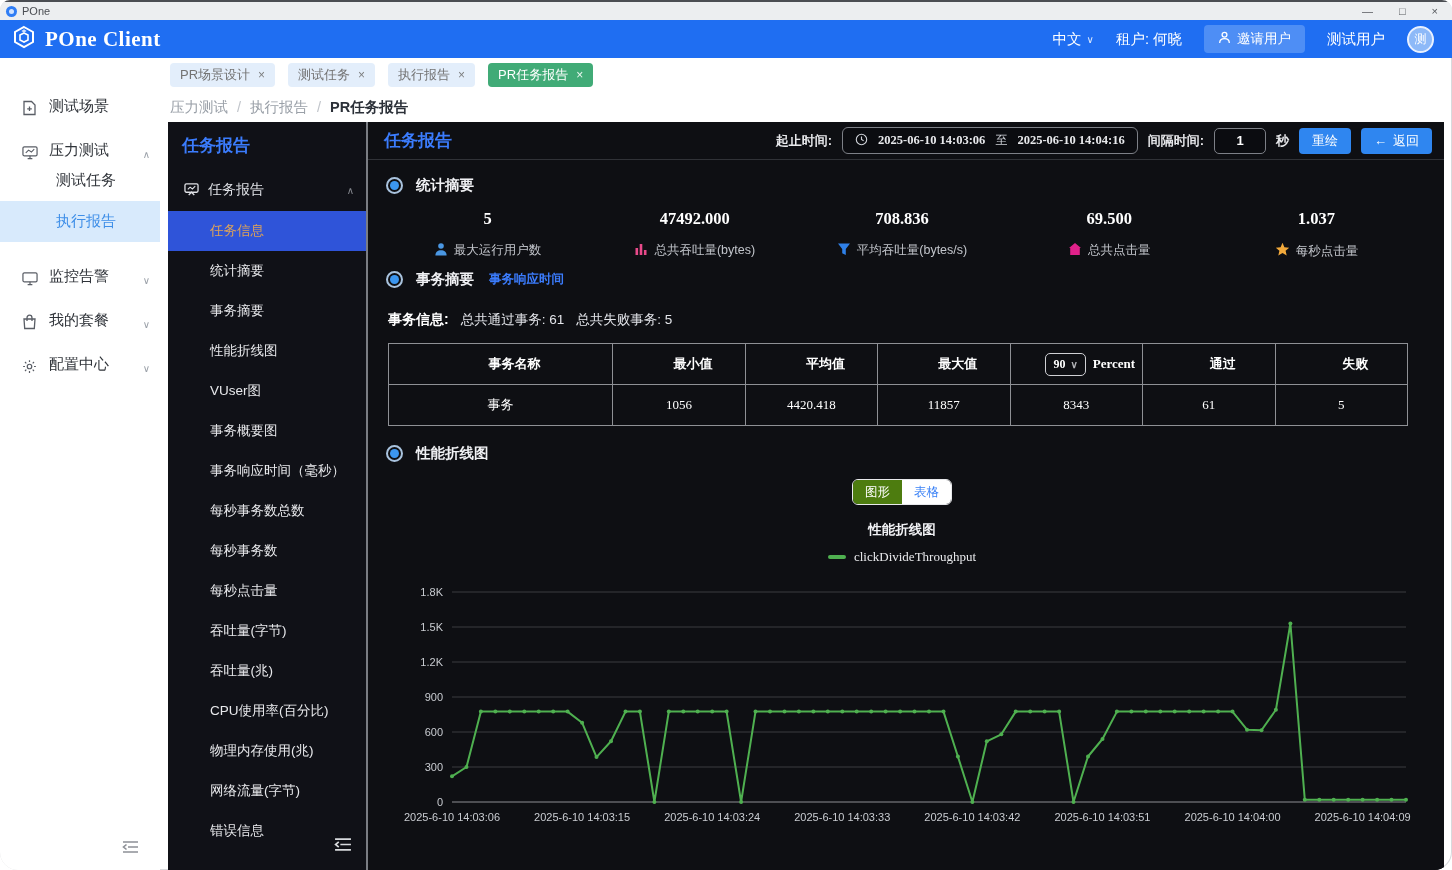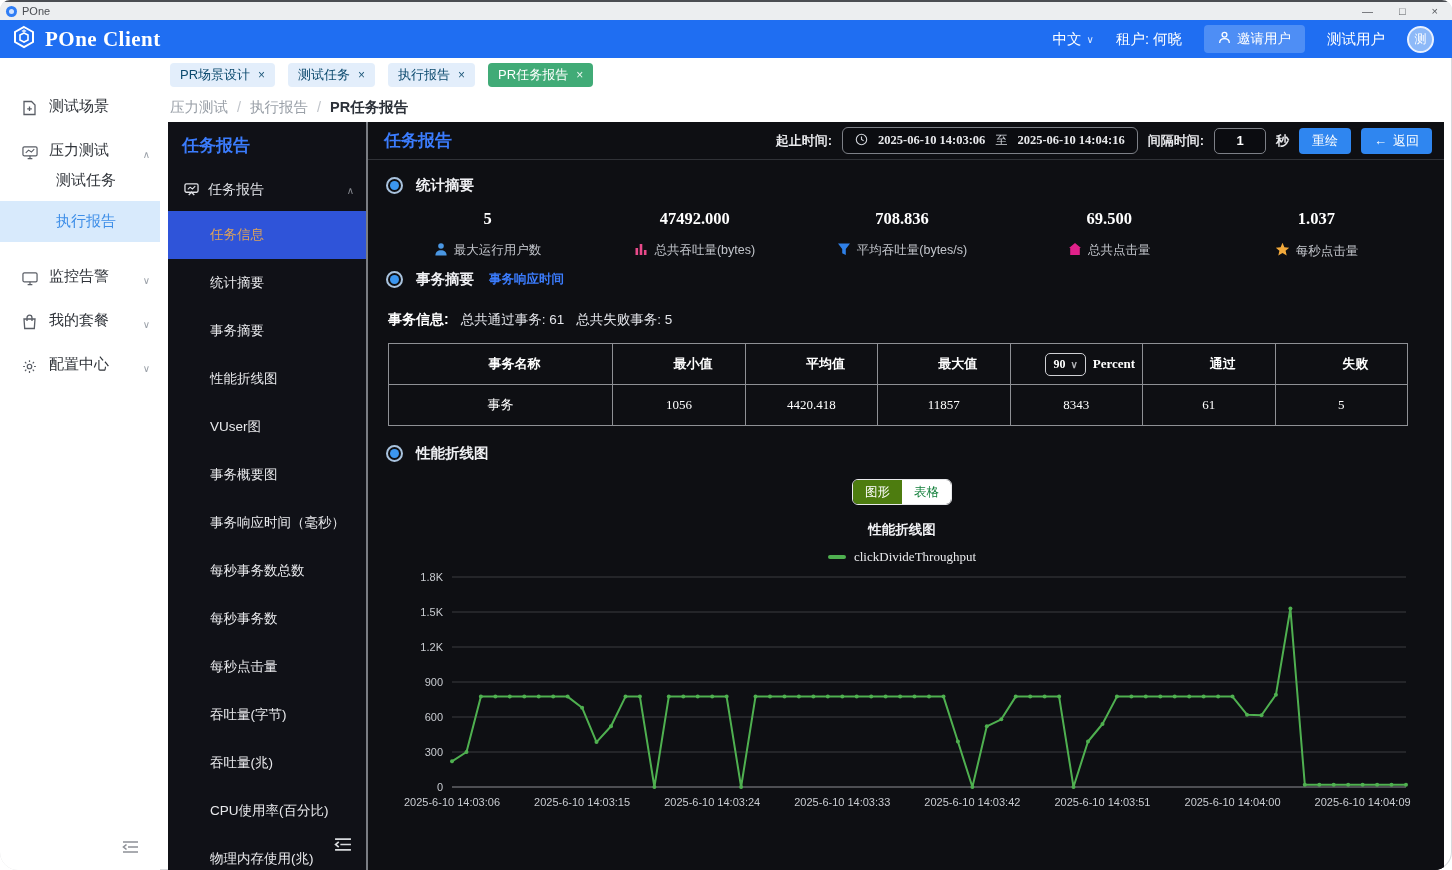--- a/index.html
+++ b/index.html
@@ -32,37 +32,37 @@
   .side-item { height:44px; display:flex; align-items:flex-end; gap:10px; padding:0 10px 0 22px; font-size:15px;
                color:#2f3339; cursor:pointer; }
   .side-item .sicon { width:17px; display:flex; color:#5a5e66; }
   .side-item .schev { margin-left:auto; color:#9aa0a8; font-size:10px; }
   .side-sub { height:41px; display:flex; align-items:center; padding-left:56px; font-size:15px; color:#2f3339; cursor:pointer; }
   .side-sub.sel { background:#d8eafc; color:#3f8fe8; }
   .foldbtn { position:absolute; bottom:12px; left:122px; cursor:pointer; color:#8d9097; }
   
   .main { flex:1; display:flex; flex-direction:column; min-width:0; }
   .tabbar { height:34px; display:flex; align-items:center; gap:13px; padding:0 0 0 10px; flex:none; }
-  .tab { background:#e3eefb; color:#0c4a6e; border-radius:4px; height:24px; display:flex; align-items:center; gap:8px;
+  .tab { background:#e3eefb; color:#737373; border-radius:4px; height:24px; display:flex; align-items:center; gap:8px;
          padding:0 10px; font-size:13px; cursor:pointer; }
   .tab .x { font-size:12px; opacity:.9; cursor:pointer; }
   .tab.active { background:#41ab77; color:#fff; }
   .breadcrumb { height:30px; display:flex; align-items:center; gap:9px; padding-left:10px; font-size:14.5px;
                 color:#9aa0a8; flex:none; }
   .breadcrumb .crumb { cursor:pointer; }
   .breadcrumb .sep { color:#c0c4ca; }
   .breadcrumb .crumb.last { color:#2b3038; font-weight:bold; cursor:default; }
   
   .report-panel { flex:1; display:flex; margin:0 8px 0 8px; min-height:0; background:#0e0f13; }
   .report-nav { width:200px; flex:none; background:#101117; border-right:2px solid #7a7d83; position:relative;
                 overflow:hidden; }
   .report-nav-title { color:#3b7cfd; font-weight:bold; font-size:17px; padding:12px 0 14px 14px; }
   .report-group { display:flex; align-items:center; gap:9px; color:#dfe1e6; font-size:14px; padding:10px 12px 12px 16px; cursor:pointer; }
   .report-group .chev { margin-left:auto; color:#9a9da4; }
-  .rn-item { height:48px; display:flex; align-items:center; padding-left:42px; font-size:13.5px; color:#e8e9ec; cursor:pointer; }
+  .rn-item { height:40px; display:flex; align-items:center; padding-left:42px; font-size:13.5px; color:#e8e9ec; cursor:pointer; }
   .rn-item.sel { background:#2f54d9; color:#dfa358; }
   .report-fold { position:absolute; bottom:14px; right:14px; color:#d8dade; cursor:pointer; }
   
   .report-content { flex:1; display:flex; flex-direction:column; min-width:0; background:#0e0f13; }
   .toolbar { height:38px; flex:none; display:flex; align-items:center; border-bottom:1px solid #303237;
              padding:0 12px 0 16px; gap:10px; }
   .toolbar-title { color:#3b7cfd; font-weight:bold; font-size:17px; margin-right:auto; }
   .tl-label { color:#e8e9ec; font-size:13px; font-weight:bold; }
   .range-box { display:flex; align-items:center; gap:10px; background:#0b0c10; border:1px solid #7d8087;
                border-radius:6px; height:27px; padding:0 12px; cursor:pointer; }
@@ -91,24 +91,24 @@
   table.tx th, table.tx td { border:1px solid #8e9095; height:41px; text-align:center; color:#fff; font-size:13px; }
   table.tx th { font-weight:bold;padding-left:28px; }
   table.tx td.num, table.tx th { font-family:"Liberation Serif",serif; }
   .pct-box { display:inline-flex; align-items:center; gap:5px; border:1px solid #cfd0d4; border-radius:5px;
              padding:3px 7px; margin-right:7px; cursor:pointer; }
   .pct-box .pv { font-size:12px; font-weight:bold; color:#fff; }
   .pct-box .chev { color:#cfd0d4; }
   .toggle-wrap { display:flex; justify-content:center; margin:16px 0 8px 0; }
   .toggle { display:flex; border:1px solid #e8e9ec; border-radius:6px; overflow:hidden; }
   .toggle .tbtn { height:24px; padding:0 12px; display:flex; align-items:center; font-size:12.5px; cursor:pointer;
-                  background:#fff; color:#15803d; }
+                  background:#fff; color:#3b82f6; }
   .toggle .tbtn.on { background:#4d7c0f; color:#fff; }
   .chart-title { text-align:center; color:#f0f1f4; font-weight:bold; font-size:13.5px; margin-top:16px; }
-  .legend { display:flex; justify-content:center; align-items:center; gap:8px; margin:10px 0 2px 0; }
+  .legend { display:flex; justify-content:center; align-items:center; gap:8px; margin:10px 0 17px 0; }
   .legend .dash { width:18px; height:4px; border-radius:2px; }
   .legend .ltxt { color:#e8e9ec; font-size:13px; font-family:"Liberation Serif",serif; }
   .chartbox { margin-left:6px; }
   svg text { font-family:"Liberation Sans","DejaVu Sans",sans-serif; }
 </style>
 </head>
 <body>
 
 <div class="window">
 

